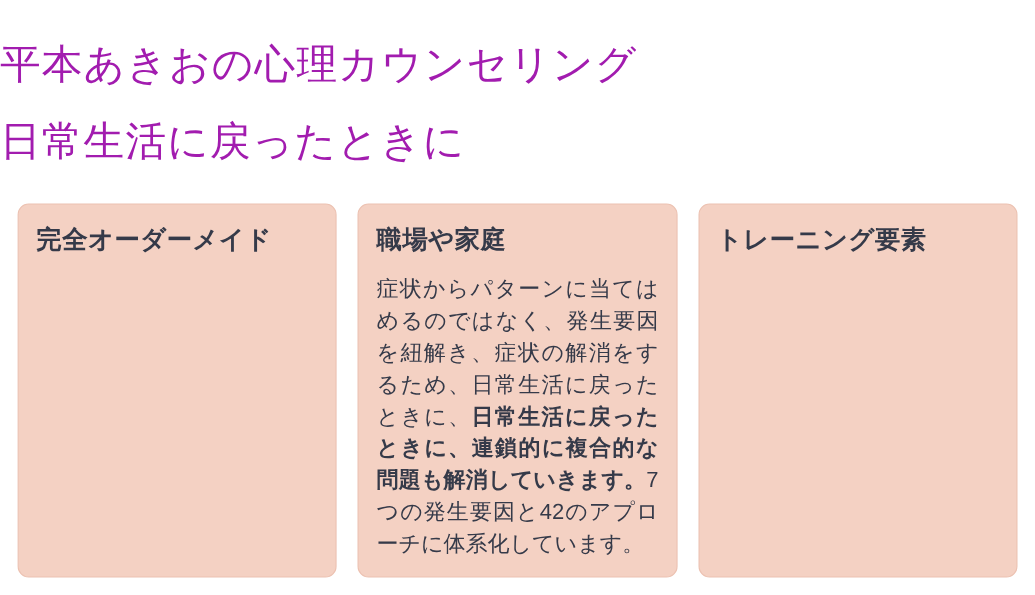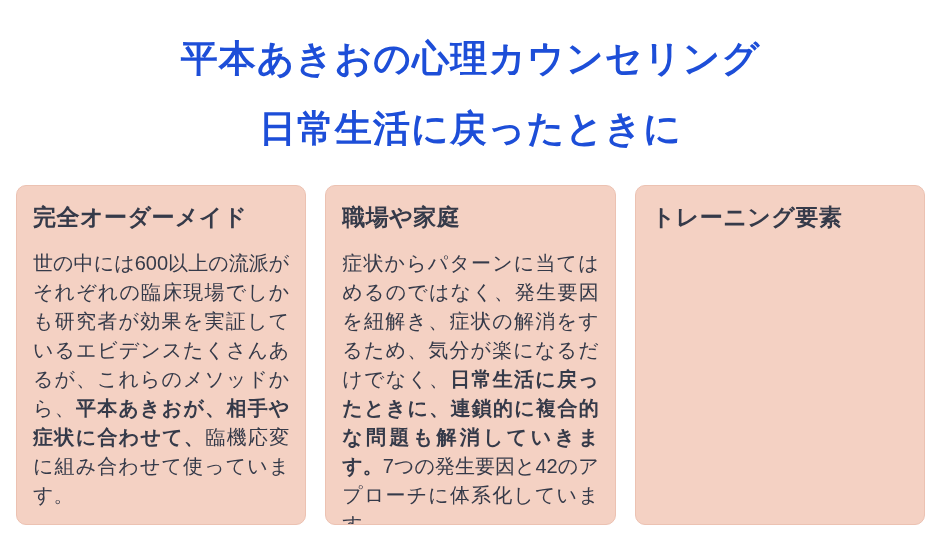--- a/index.html
+++ b/index.html
@@ -10,23 +10,23 @@
     font-family: "Liberation Sans", "DejaVu Sans", sans-serif;
     overflow: hidden;
   }
   .page {
     width: 941px;
     height: 541px;
     background: #ffffff;
   }
   .title {
     margin-top: 24px;
-    text-align: center;
-    color: #1d4ed8;
-    font-weight: 700;
+    text-align: left;
+    color: #a21caf;
+    font-weight: 400;
     font-size: 37px;
     letter-spacing: 1px;
   }
   .title-line {
     line-height: 70px;
   }
   .cards {
     display: flex;
     gap: 19px;
     padding: 0 16px;
@@ -67,26 +67,25 @@
 
   <div class="title">
     <div class="title-line">平本あきおの心理カウンセリング</div>
     <div class="title-line">日常生活に戻ったときに</div>
   </div>
 
   <div class="cards">
 
     <section class="card">
       <h2>完全オーダーメイド</h2>
-      <p><span>世の中には600以上の流派がそれぞれの臨床現場でしかも研究者が効果を実証しているエビデンスたくさんあるが、これらのメソッドから、</span><strong>平本あきおが、相手や症状に合わせて、</strong><span>臨機応変に組み合わせて使っています。</span></p>
     </section>
 
     <section class="card">
       <h2>職場や家庭</h2>
-      <p><span>症状からパターンに当てはめるのではなく、発生要因を紐解き、症状の解消をするため、気分が楽になるだけでなく、</span><strong>日常生活に戻ったときに、連鎖的に複合的な問題も解消していきます。</strong><span>7つの発生要因と42のアプローチに体系化しています。</span></p>
+      <p><span>症状からパターンに当てはめるのではなく、発生要因を紐解き、症状の解消をするため、日常生活に戻ったときに、</span><strong>日常生活に戻ったときに、連鎖的に複合的な問題も解消していきます。</strong><span>7つの発生要因と42のアプローチに体系化しています。</span></p>
     </section>
 
     <section class="card">
       <h2>トレーニング要素</h2>
     </section>
 
   </div>
 
 </div>
 

